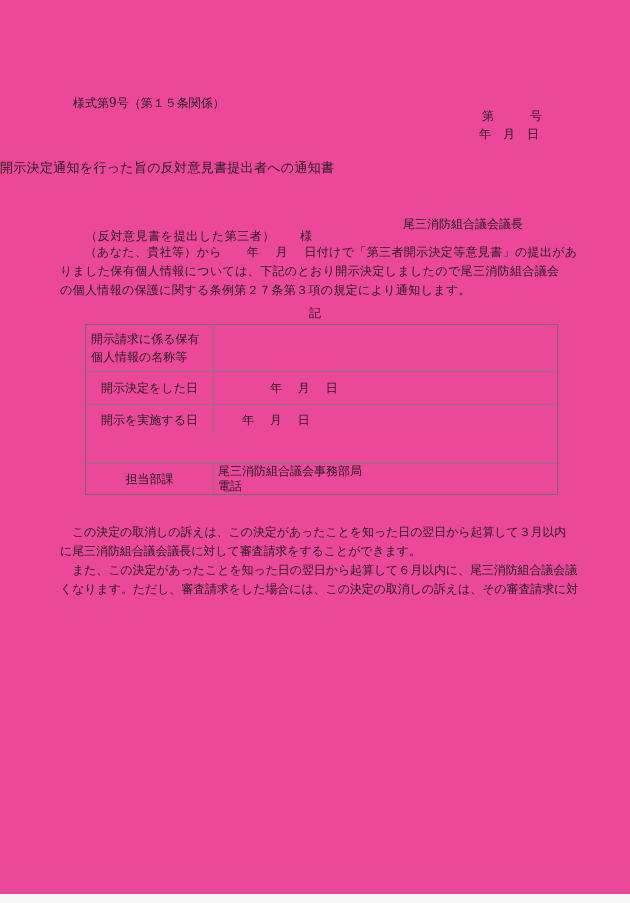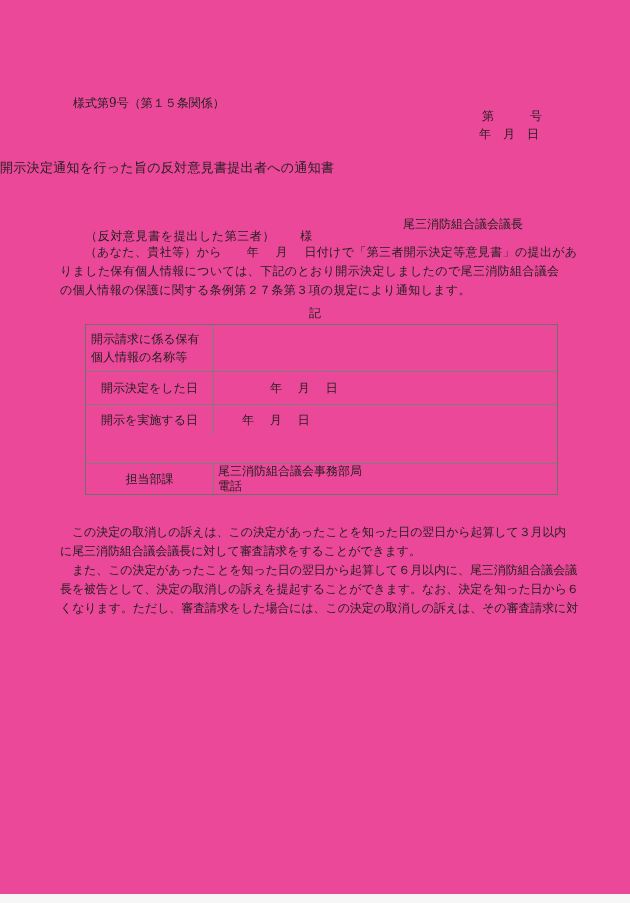--- a/index.html
+++ b/index.html
@@ -120,17 +120,16 @@
         <div class="line">電話</div>
       </div>
     </div>
 
   </div>
 
   <div class="footer-par">
     <div class="line">　この決定の取消しの訴えは、この決定があったことを知った日の翌日から起算して３月以内</div>
     <div class="line">に尾三消防組合議会議長に対して審査請求をすることができます。</div>
     <div class="line">　また、この決定があったことを知った日の翌日から起算して６月以内に、尾三消防組合議会議</div>
-    <div class="line">長を被告として、決定の取消しの訴えを提起することができます。なお、決定を知った日から６</div>
     <div class="line">くなります。ただし、審査請求をした場合には、この決定の取消しの訴えは、その審査請求に対</div>
   </div>
 
 </div>
 
 </body></html>

